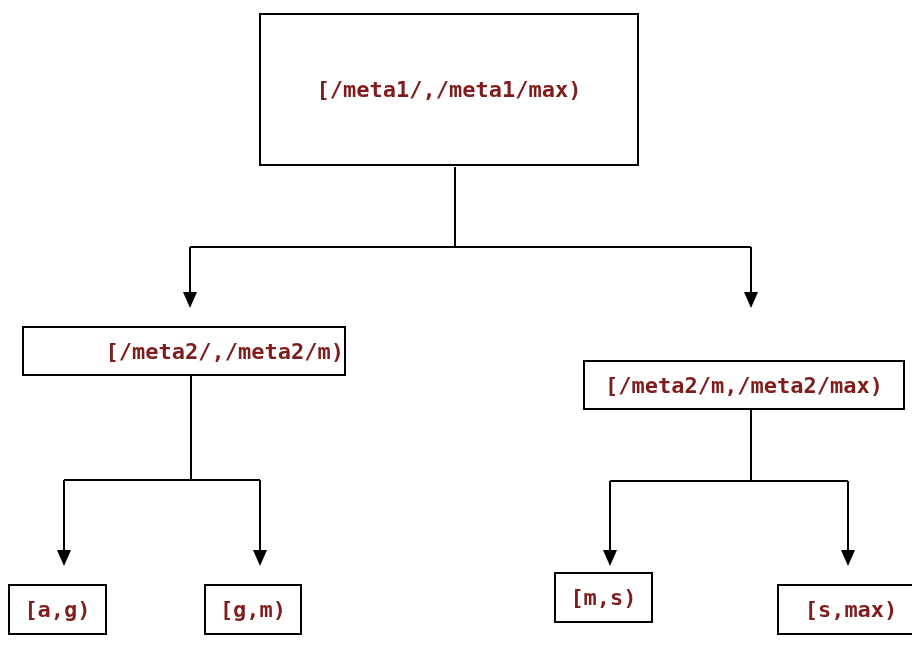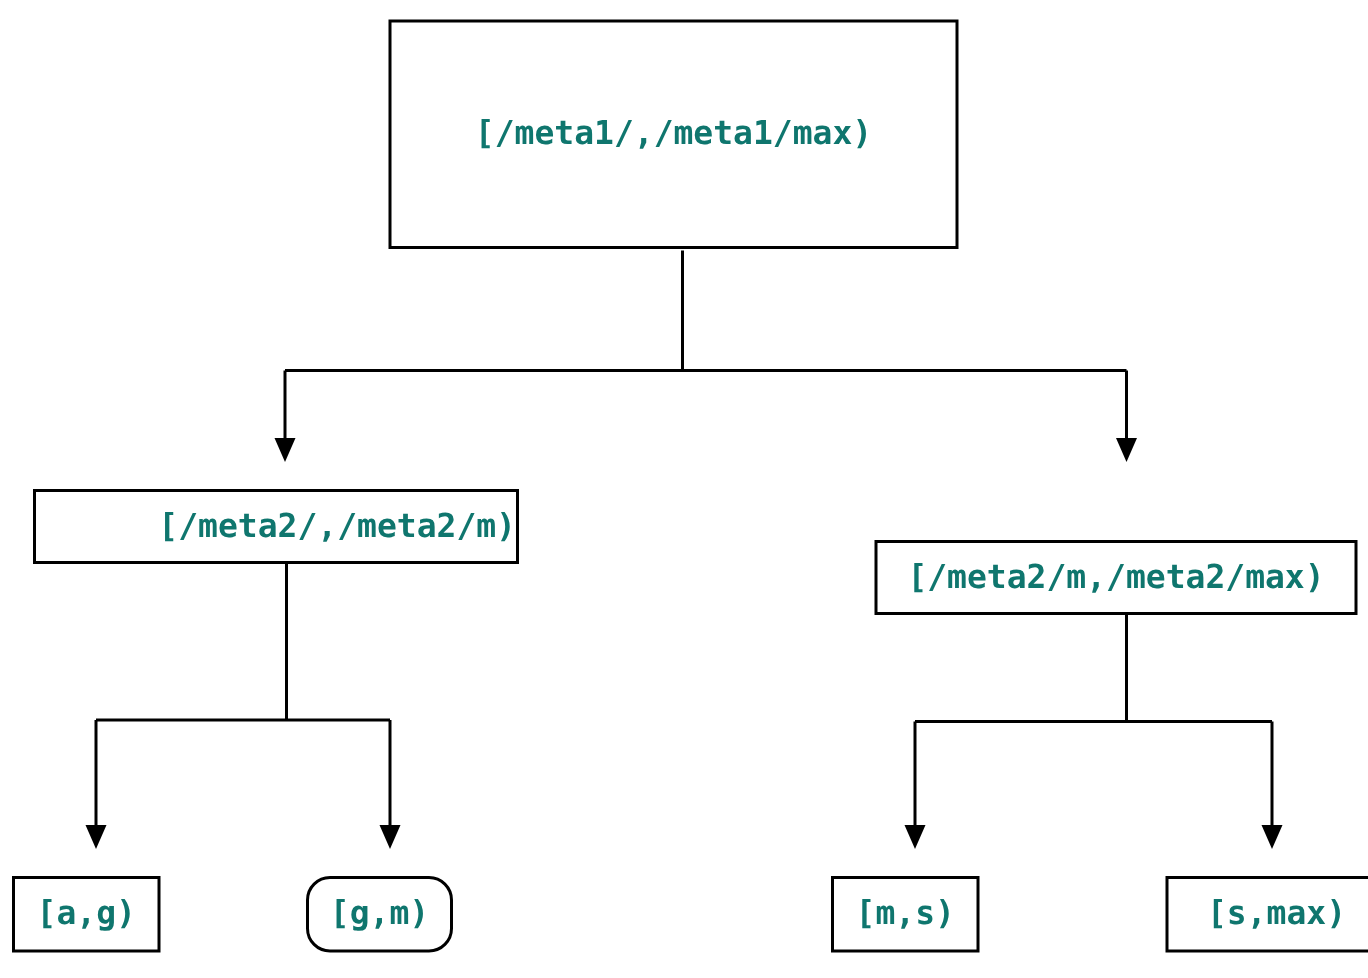--- a/index.html
+++ b/index.html
@@ -28,31 +28,31 @@
     box-sizing: border-box;
     border: 2px solid #000000;
     background: #ffffff;
     display: flex;
     align-items: center;
     justify-content: center;
   }
   .node .label {
     font-size: 22px;
     font-weight: bold;
-    color: #0f766e;
+    color: #7f1d1d;
     white-space: nowrap;
     letter-spacing: 0px;
   }
   
   .node-root   { left: 259px; top: 13px;  width: 380px; height: 153px; }
   .node-left   { left: 22px;  top: 326px; width: 324px; height: 50px; justify-content: flex-end; }
   .node-right  { left: 583px; top: 325px; width: 322px; height: 50px; margin-top: 35px; }
   .leaf-ag     { left: 8px;   top: 584px; width: 99px;  height: 51px; }
-  .leaf-gm     { left: 204px; top: 584px; width: 98px;  height: 51px; border-radius: 16px; }
-  .leaf-ms     { left: 554px; top: 584px; width: 99px;  height: 51px; }
+  .leaf-gm     { left: 204px; top: 584px; width: 98px;  height: 51px; }
+  .leaf-ms     { left: 554px; top: 572px; width: 99px;  height: 51px; }
   .leaf-smax   { left: 777px; top: 584px; width: 148px; height: 51px; }
 </style>
 </head>
 <body>
 
 <div class="canvas">
 
   <svg class="connectors" viewBox="0 0 912 652" xmlns="http://www.w3.org/2000/svg">
 
     <g stroke="#000000" stroke-width="2" fill="none">

